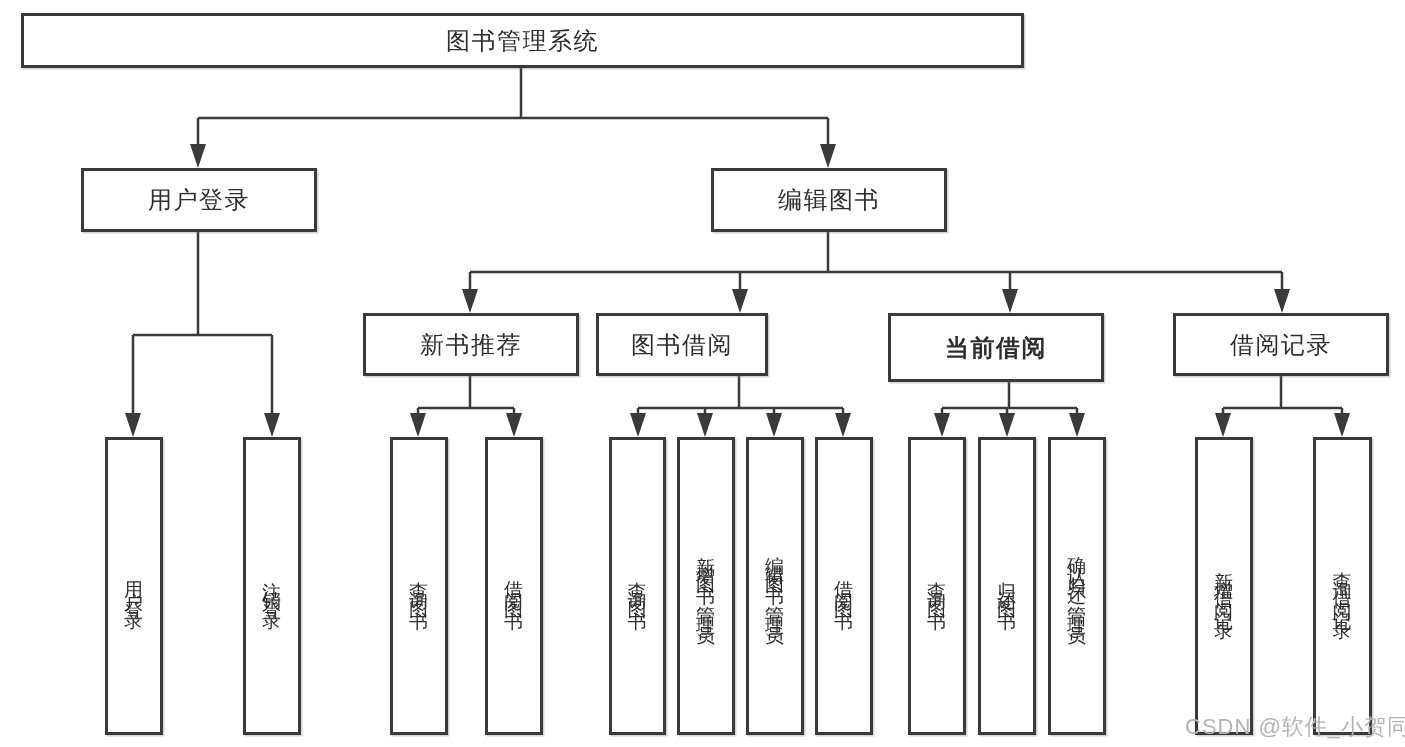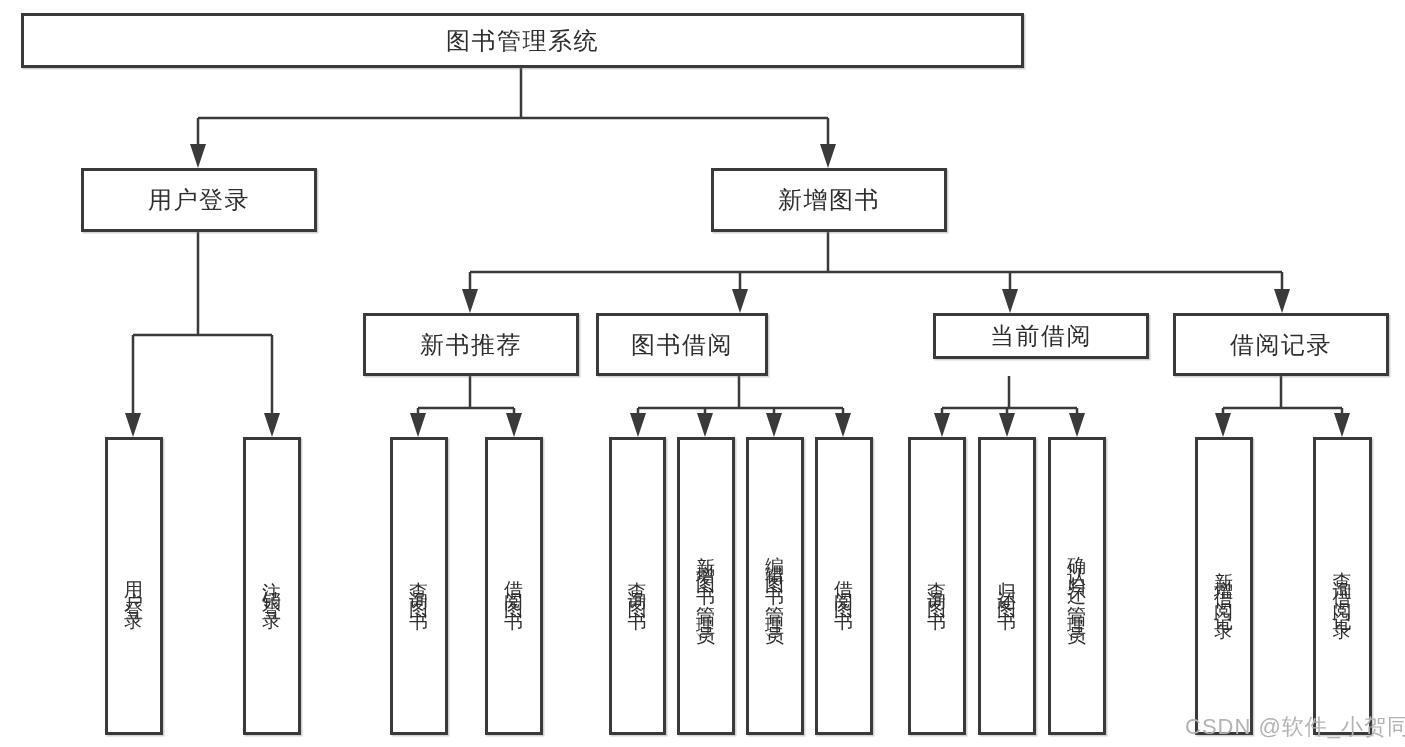--- a/index.html
+++ b/index.html
@@ -79,30 +79,30 @@
   </svg>
 
   <div class="box" style="left:21px; top:13px; width:1003px; height:55px;">
     <span class="hlabel">图书管理系统</span>
   </div>
 
   <div class="box" style="left:81px; top:168px; width:236px; height:64px;">
     <span class="hlabel">用户登录</span>
   </div>
   <div class="box" style="left:711px; top:168px; width:236px; height:64px;">
-    <span class="hlabel">新增图书</span>
+    <span class="hlabel">编辑图书</span>
   </div>
 
   <div class="box" style="left:363px; top:313px; width:216px; height:63px;align-items:center;">
     <span class="hlabel">新书推荐</span>
   </div>
   <div class="box" style="left:596px; top:313px; width:172px; height:63px;">
     <span class="hlabel">图书借阅</span>
   </div>
-  <div class="box" style="left:933px; top:313px; width:216px; height:46px;">
+  <div class="box" style="left:888px; top:313px; width:216px; height:69px;font-weight:bold;">
     <span class="hlabel">当前借阅</span>
   </div>
   <div class="box" style="left:1173px; top:313px; width:216px; height:63px;">
     <span class="hlabel">借阅记录</span>
   </div>
 
   <div class="box leaf" style="left:105px; width:58px;">
     <span class="vtext">用户登录</span>
   </div>
   <div class="box leaf" style="left:243px; width:58px;">

